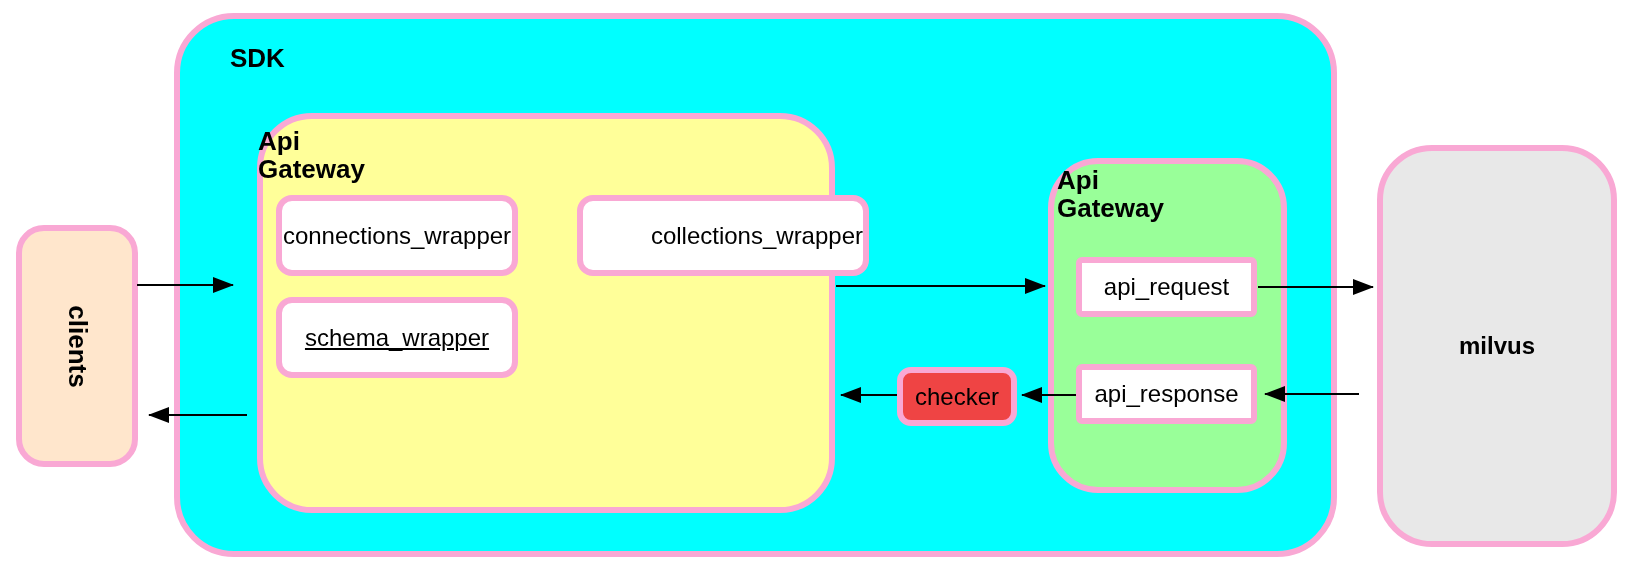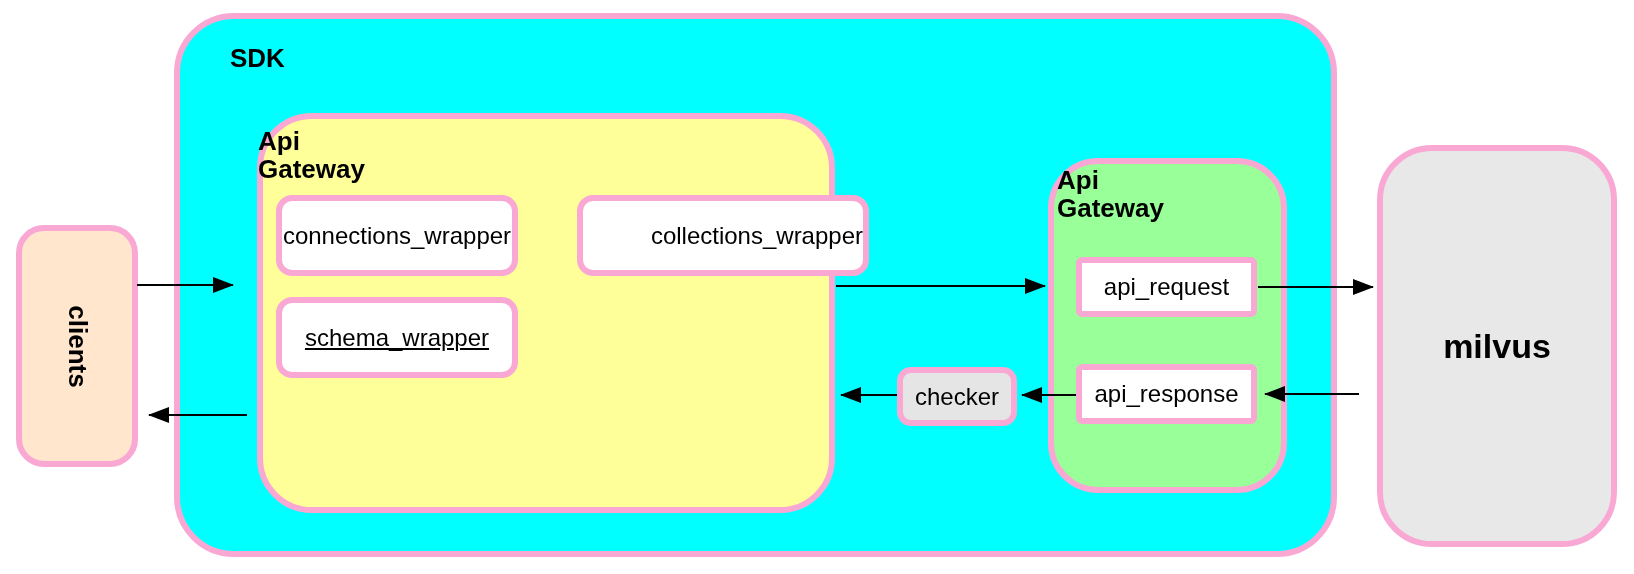--- a/index.html
+++ b/index.html
@@ -27,31 +27,31 @@
     font-weight:700;
     font-size:26px;
     line-height:28px;
     color:#000000;
     text-align:left;
   }
   
   .sdk{left:174px;top:13px;width:1163px;height:544px;border-radius:60px;background:#00FFFF;}
   .api-wrapper{left:257px;top:113px;width:578px;height:400px;border-radius:55px;background:#FFFF99;}
   .api-gateway{left:1048px;top:158px;width:239px;height:335px;border-radius:50px;background:#99FF99;}
-  .milvus{left:1377px;top:145px;width:240px;height:402px;border-radius:55px;background:#E8E8E8;font-weight:700;font-size:34px;}
+  .milvus{left:1377px;top:145px;width:240px;height:402px;border-radius:55px;background:#E8E8E8;font-weight:700;font-size:24px;}
   .clients{left:16px;top:225px;width:122px;height:242px;border-radius:28px;background:#FFE6CC;font-weight:700;font-size:26px;}
   .clients .rot{transform:rotate(90deg);white-space:nowrap;}
   
   .wnode{background:#FFFFFF;border-radius:16px;}
   .w-col1{left:276px;width:242px;height:81px;}
   .w-col2{left:577px;width:292px;height:81px;justify-content:flex-end;}
   .w-row1{top:195px;}
   .w-row2{top:297px;text-decoration:underline;}
   .w-row3{top:396px;}
-  .checker{left:897px;top:367px;width:120px;height:59px;border-radius:14px;background:#e5e5e5;}
+  .checker{left:897px;top:367px;width:120px;height:59px;border-radius:14px;background:#ef4444;}
   .g-node{left:1076px;width:181px;height:60px;border-radius:6px;background:#FFFFFF;}
   .g-req{top:257px;}
   .g-resp{top:364px;}
   
   .sdk-title{left:230px;top:44px;}
   .wrapper-title{left:258px;top:127px;width:128px;}
   .gateway-title{left:1057px;top:166px;width:120px;}
   
   #arrows{position:absolute;left:0;top:0;width:1634px;height:574px;pointer-events:none;}
   #arrows line{stroke:#000000;stroke-width:2px;}

